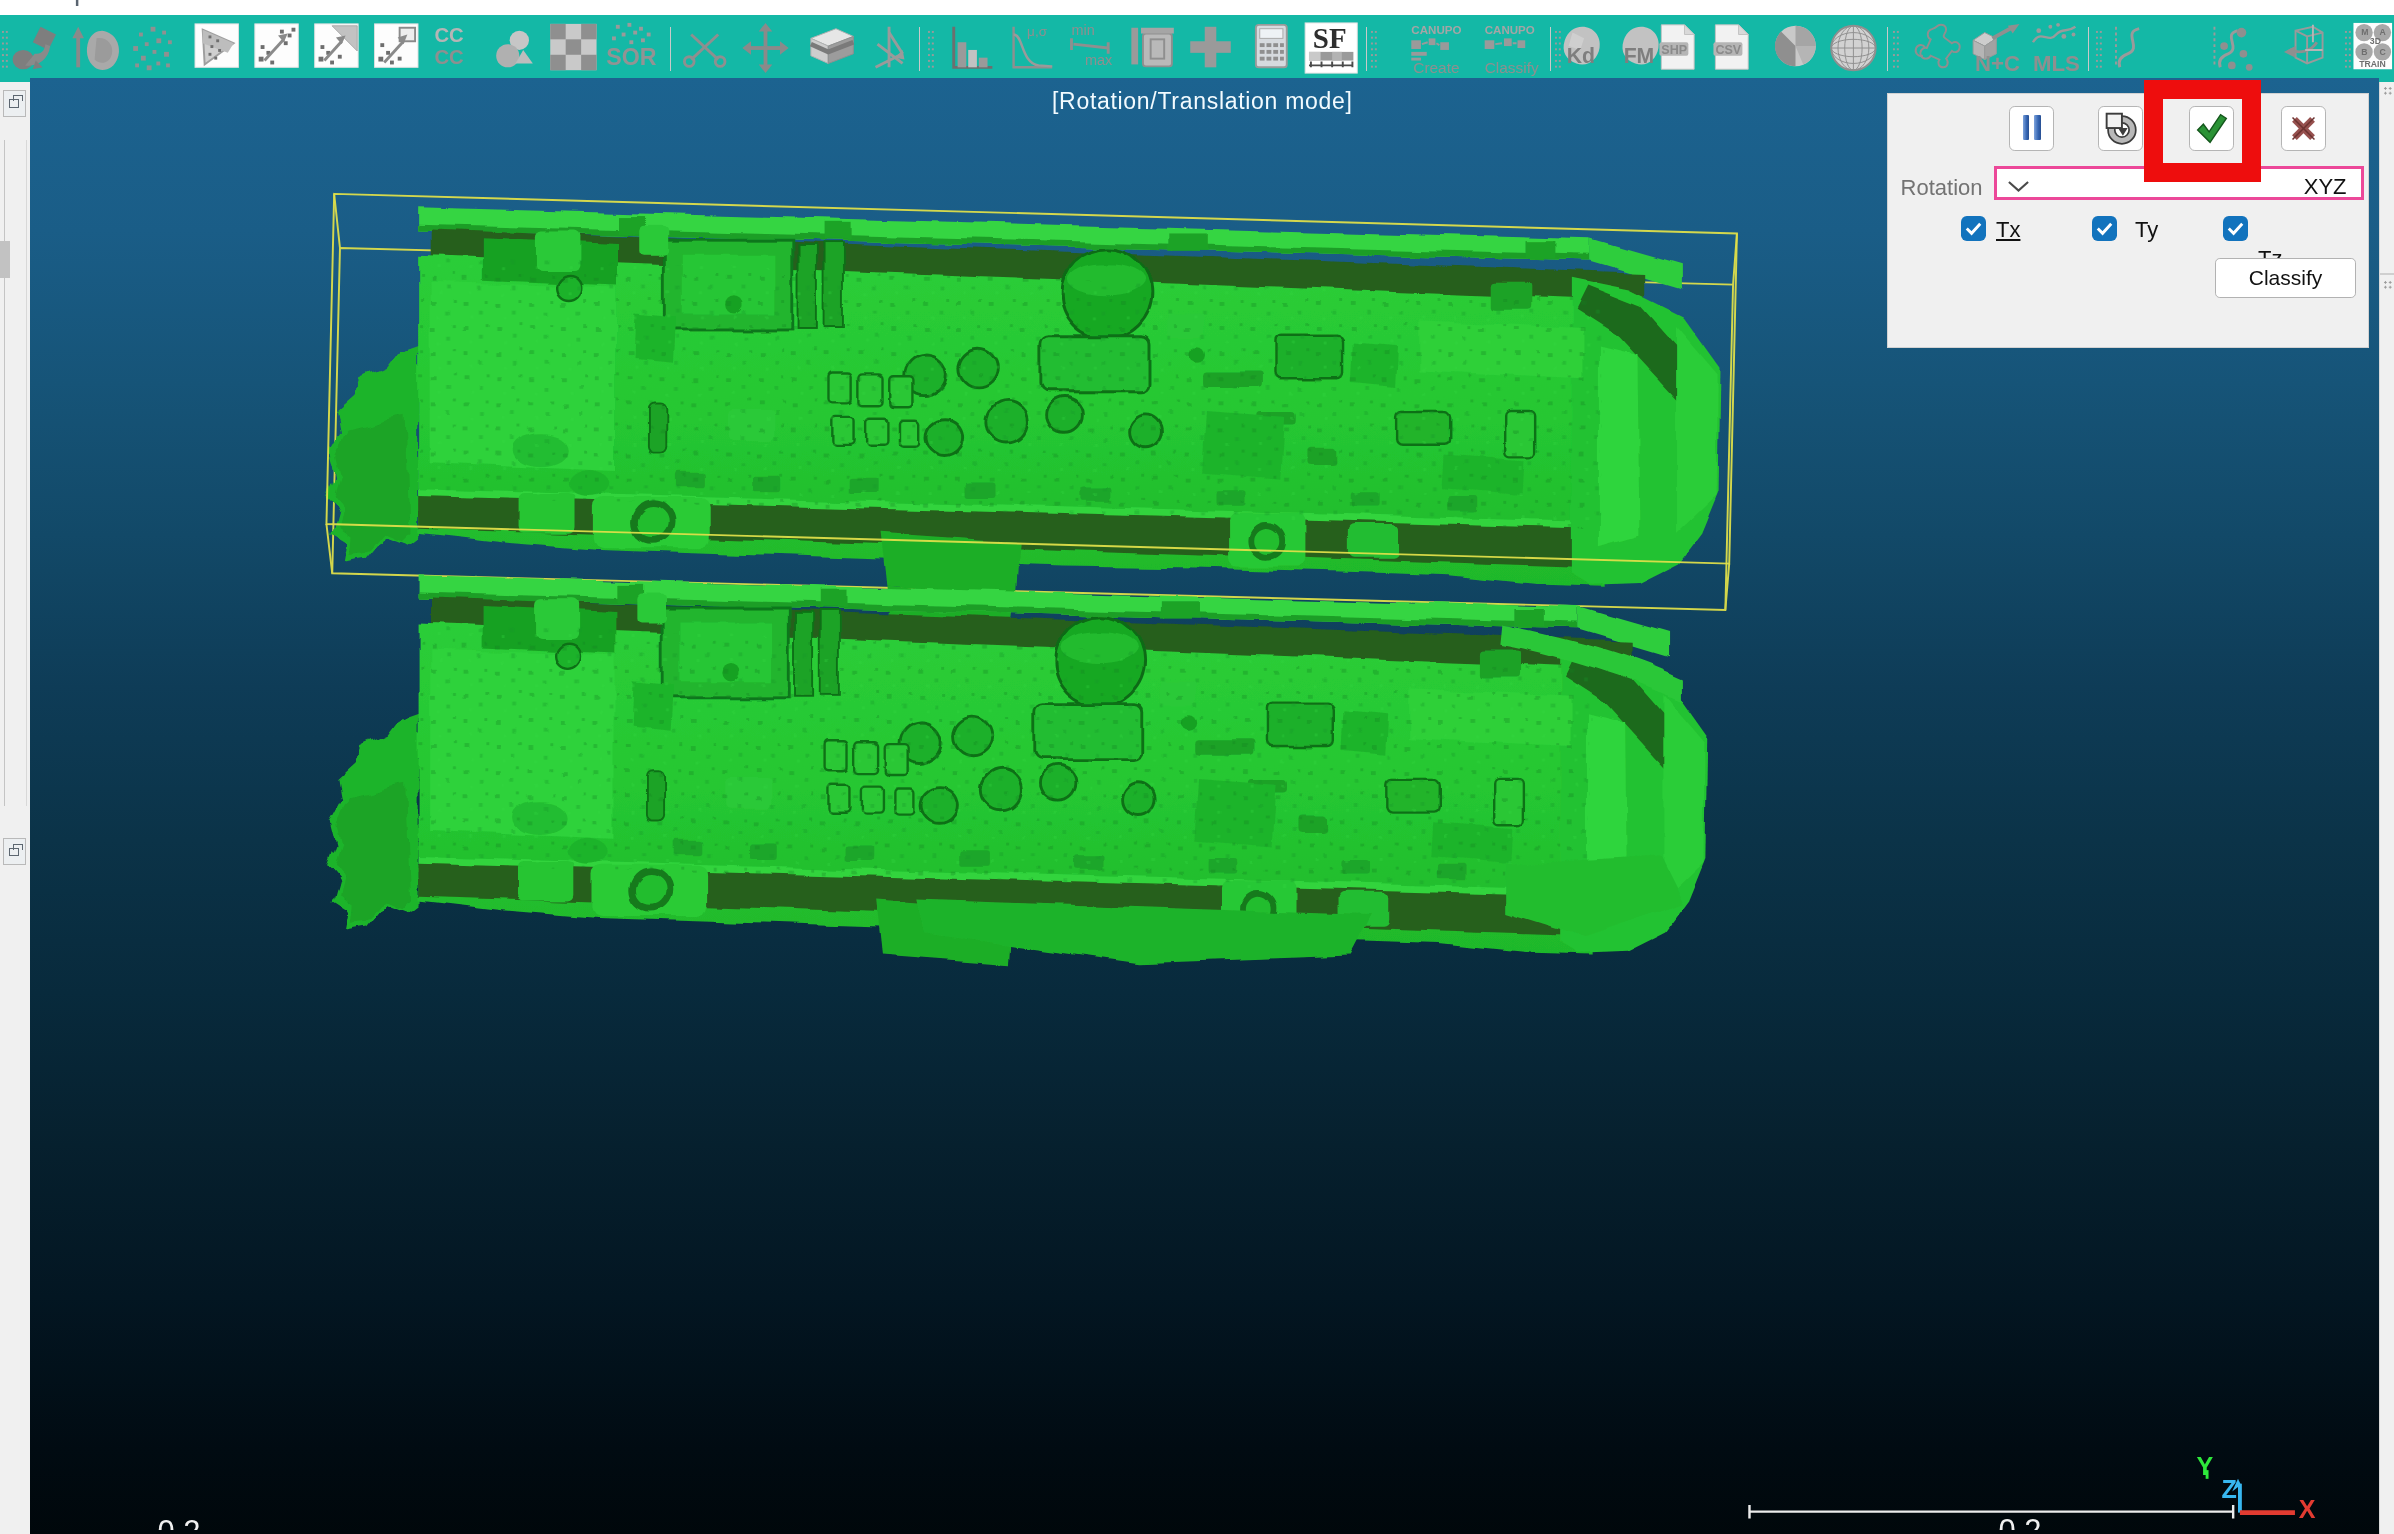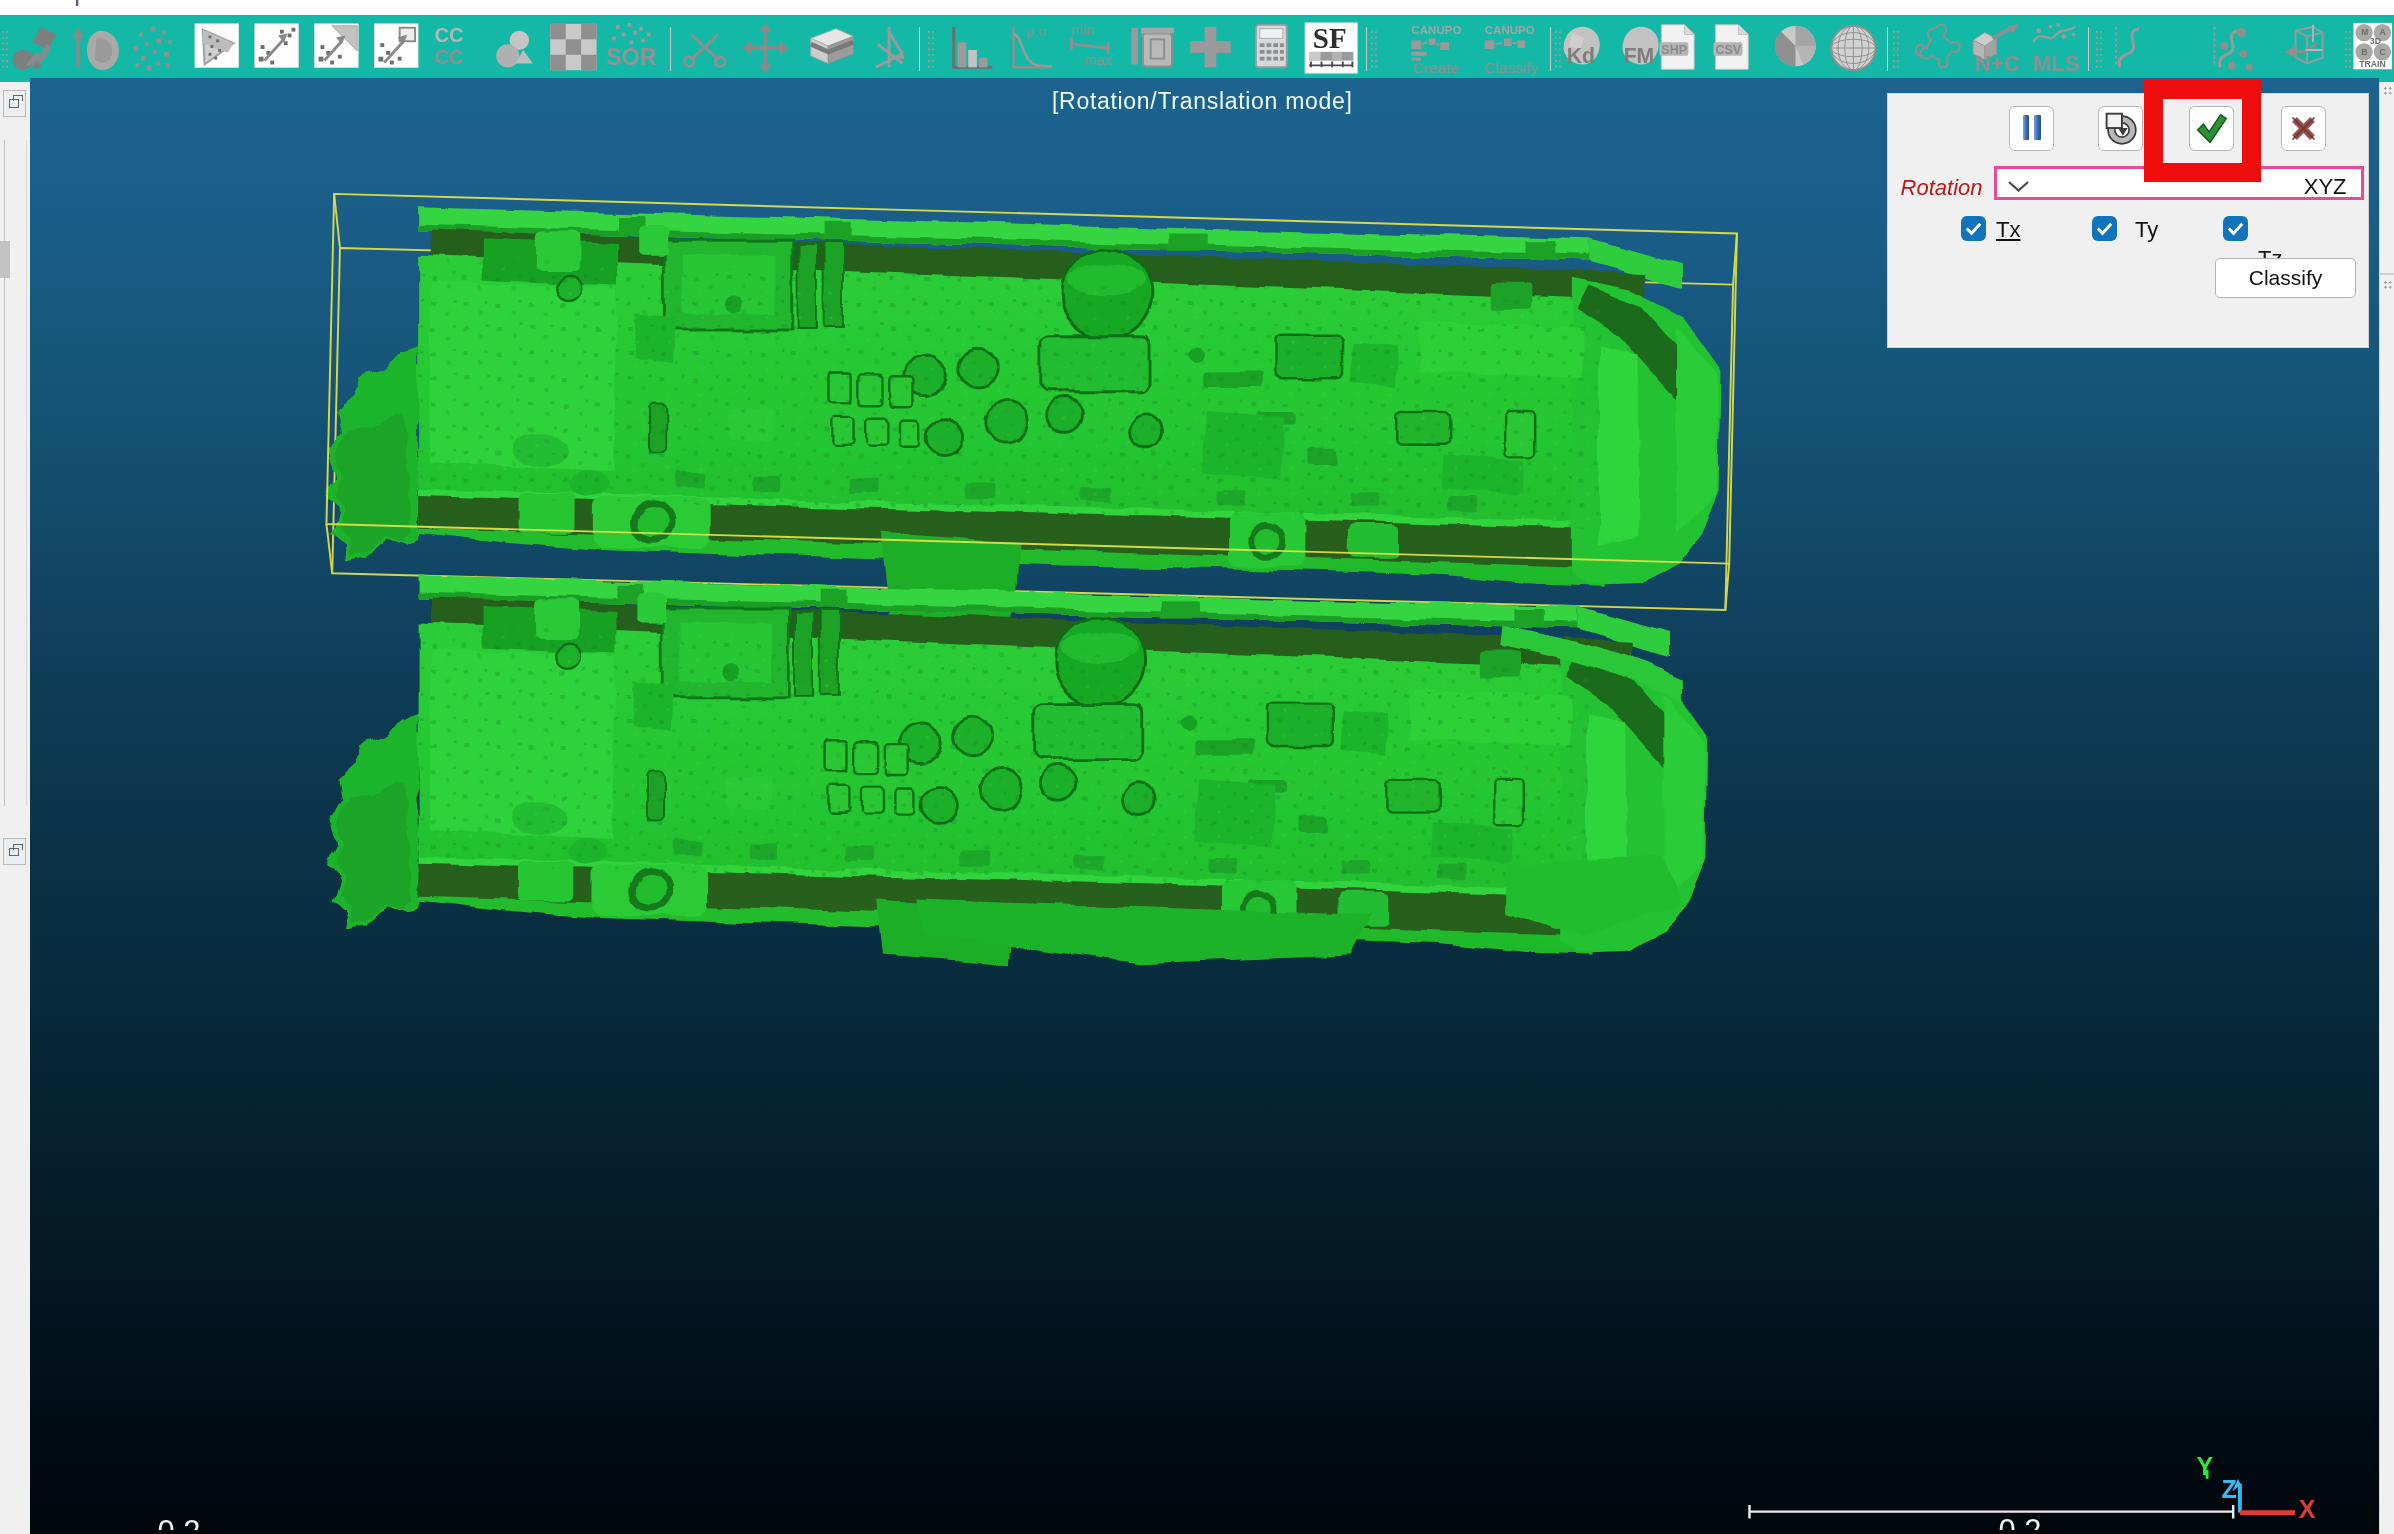--- a/index.html
+++ b/index.html
@@ -27,21 +27,21 @@
     background-size:4.8px 4.8px;}
   
   #viewport{left:30px;top:78px;width:2349px;height:1524px;overflow:hidden;
     background:linear-gradient(180deg,#1c6390 0%,#1a5d87 10%,#165478 20%,#124968 30%,#0e3c57 40%,#0b3348 50%,#082a3c 60%,#06202e 70%,#031622 80%,#010b12 90%,#000405 100%);}
   #vptitle{left:1022px;top:9.7px;width:309px;color:#f2fbff;font-size:23px;letter-spacing:0.7px;white-space:nowrap;}
   
   #panel{left:1887px;top:93px;width:482px;height:255px;background:#f0f0f0;border:1px solid #d2d2d2;box-sizing:border-box;}
   .pbtn{position:absolute;top:11.6px;width:45px;height:45px;background:#ffffff;
         border:1px solid #b5b5b5;border-radius:5.8px;box-sizing:border-box;}
   .pauseb{position:absolute;top:8.7px;width:6.8px;height:25px;background:linear-gradient(90deg,#7da3dc,#3565b2 60%,#274f92);border-radius:1px;}
-  #rotlabel{left:12.6px;top:81px;font-size:22px;color:#b91c1c;font-style:italic;}
+  #rotlabel{left:12.6px;top:81px;font-size:22px;color:#737373;}
   #combo{left:106px;top:72px;width:370px;height:34px;background:#fff;border:3px solid #ec4899;box-sizing:border-box;}
   #combo .xyz{position:absolute;right:14.5px;top:4.8px;font-size:22px;color:#111;}
   .cbx{position:absolute;top:122px;width:25px;height:25px;background:#1273bd;border-radius:5.8px;}
   .cbl{position:absolute;top:123px;font-size:22px;color:#111;}
   #advbtn{left:327px;top:164px;width:141px;height:40px;background:#fff;border:1px solid #b2b2b2;
           border-radius:4.8px;box-sizing:border-box;text-align:center;line-height:38px;font-size:21px;color:#111;}
   
   #redbox{left:2144px;top:80px;width:117px;height:102px;border:19.3px solid #ee0d0d;box-sizing:border-box;z-index:50;}
 </style>
 </head>

